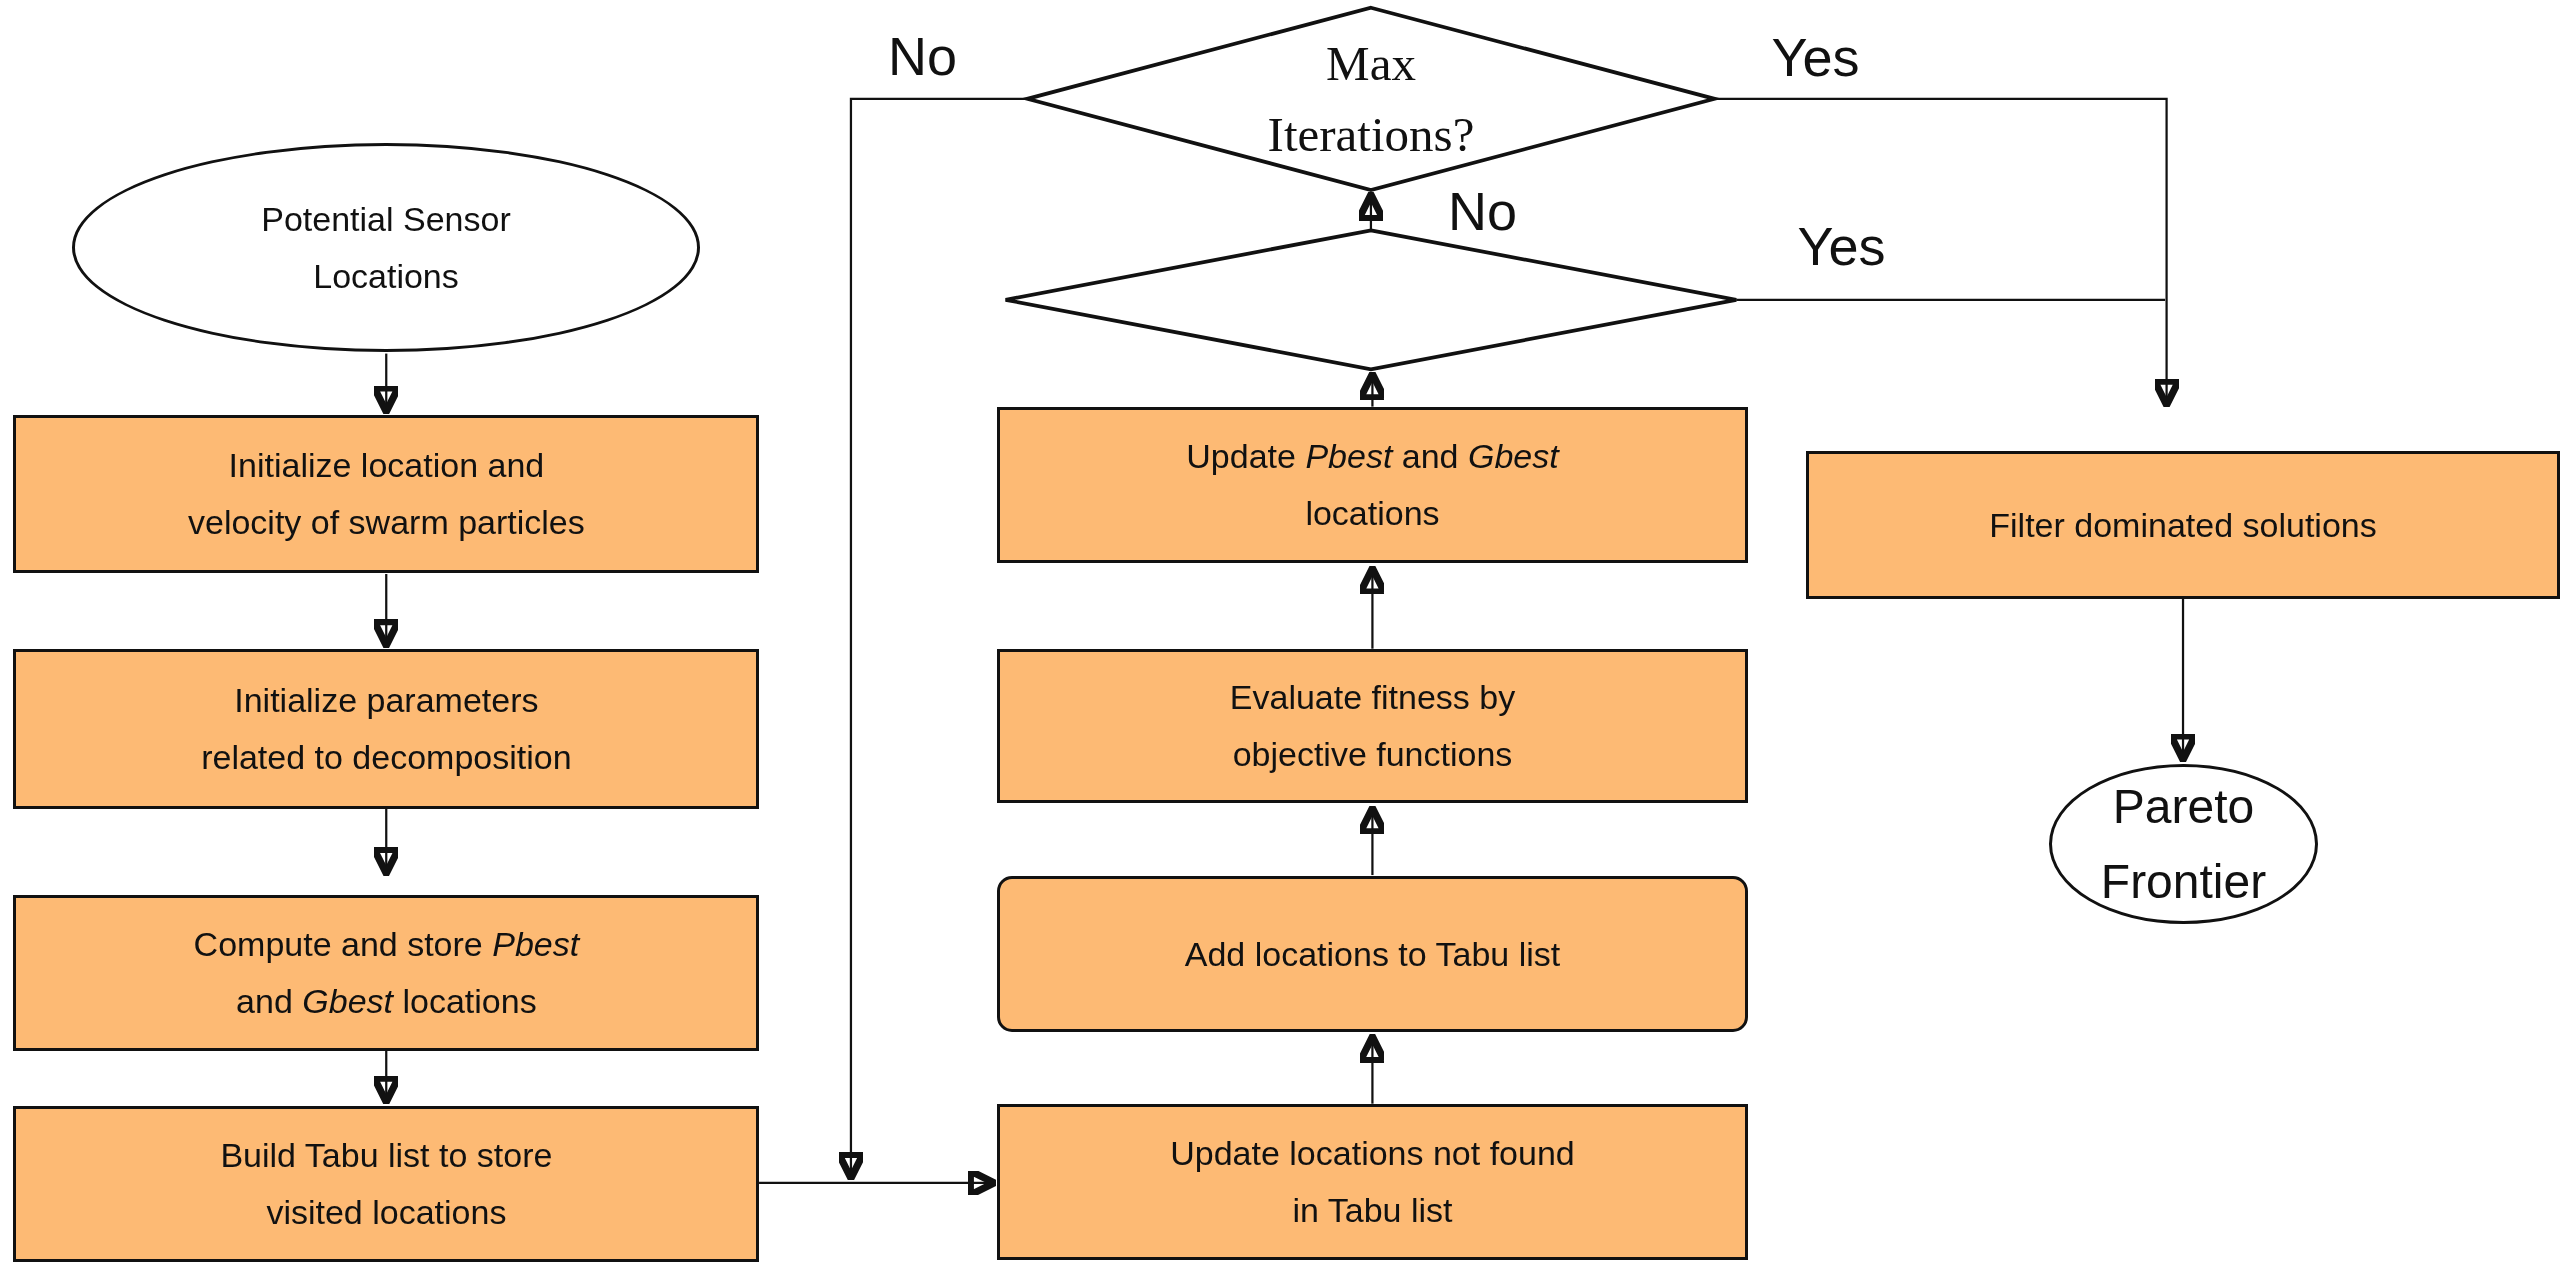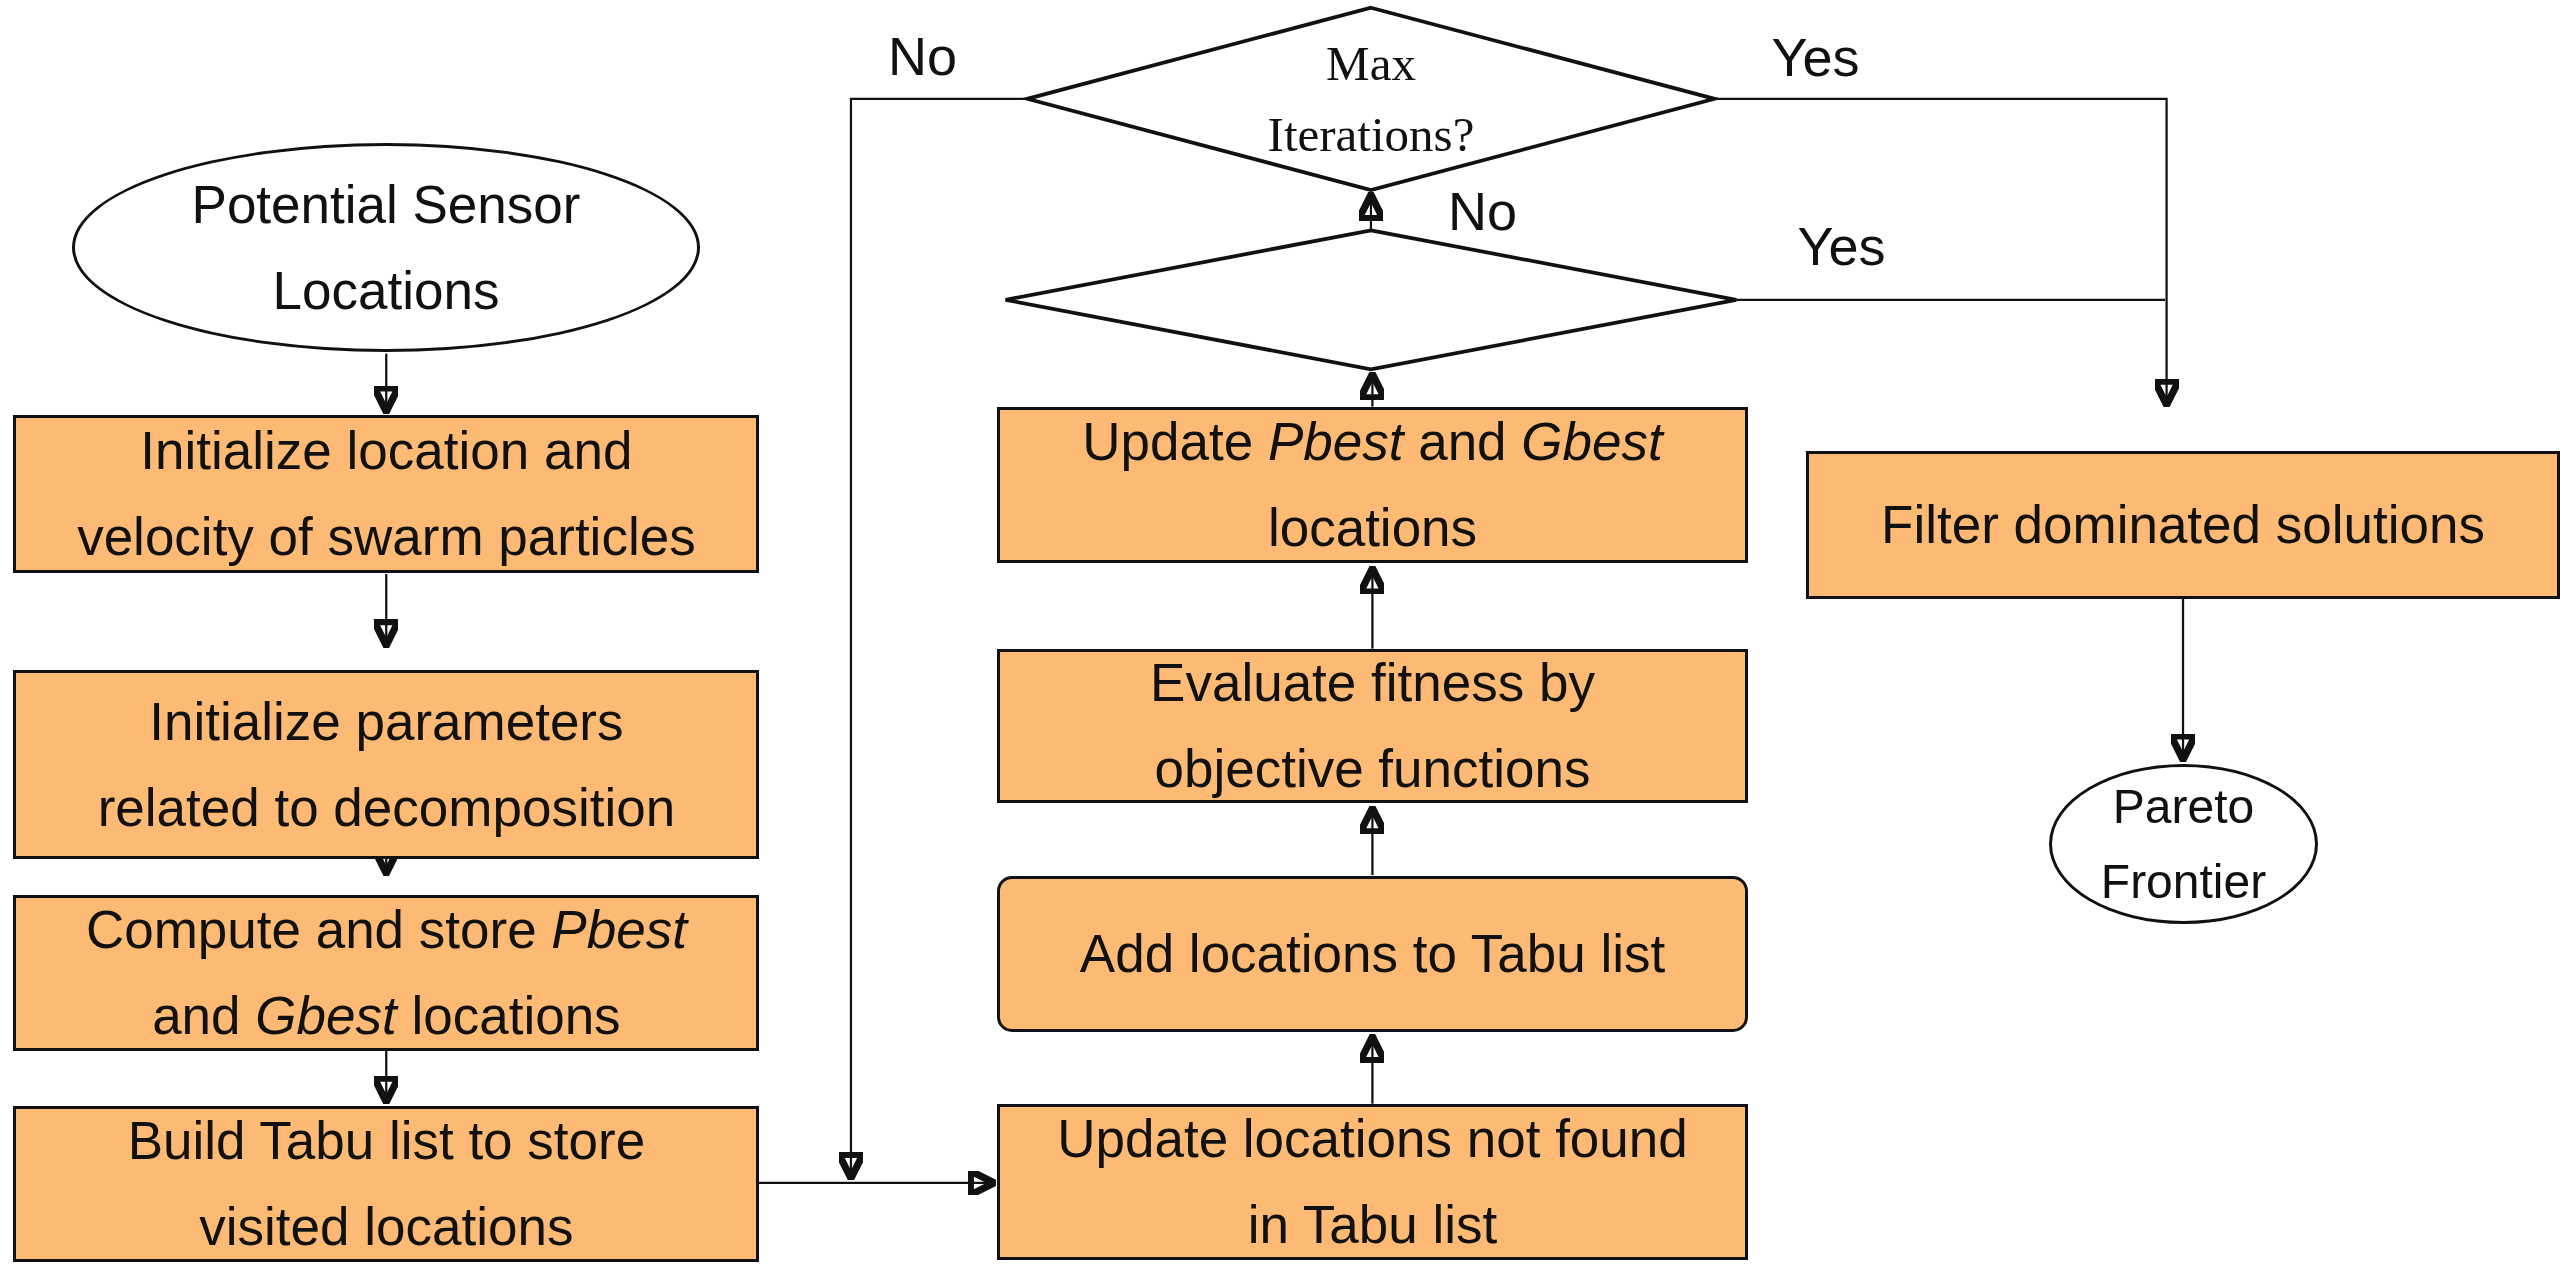--- a/index.html
+++ b/index.html
@@ -16,21 +16,21 @@
     color:var(--text);
     overflow:hidden;
   }
   #edges{position:absolute;left:0;top:0;width:2576px;height:1275px;}
   #edges path, #edges polyline{fill:none;stroke:var(--stroke);stroke-width:3;}
   #edges polygon.diamond{fill:#ffffff;stroke:var(--stroke);stroke-width:5;}
   .node{
     position:absolute;
     display:flex;align-items:center;justify-content:center;
     text-align:center;
-    font-size:53px;line-height:86px;
+    font-size:34px;line-height:57px;
     box-sizing:border-box;
   }
   .process{
     border:3.7px solid var(--stroke);
     background:#fdba74;
   }
   .terminal{
     border:3.7px solid var(--stroke);
     background:#ffffff;
     border-radius:50%;
@@ -81,21 +81,21 @@
   </svg>
 
   <div class="node terminal" style="left:72px;top:143px;width:628px;height:209px;">
     <span>Potential Sensor<br>Locations</span>
   </div>
 
   <div class="node process" style="left:13.4px;top:415px;width:746px;height:158px;">
     <span>Initialize location and<br>velocity of swarm particles</span>
   </div>
 
-  <div class="node process" style="left:13.4px;top:670px;width:746px;height:189px;">
+  <div class="node process" style="left:13.4px;top:649px;width:746px;height:160px;">
     <span>Initialize parameters<br>related to decomposition</span>
   </div>
 
   <div class="node process" style="left:13.4px;top:895px;width:746px;height:156px;">
     <span>Compute and store <i>Pbest</i><br>and <i>Gbest</i> locations</span>
   </div>
 
   <div class="node process" style="left:13.4px;top:1106px;width:746px;height:156px;">
     <span>Build Tabu list to store<br>visited locations</span>
   </div>

